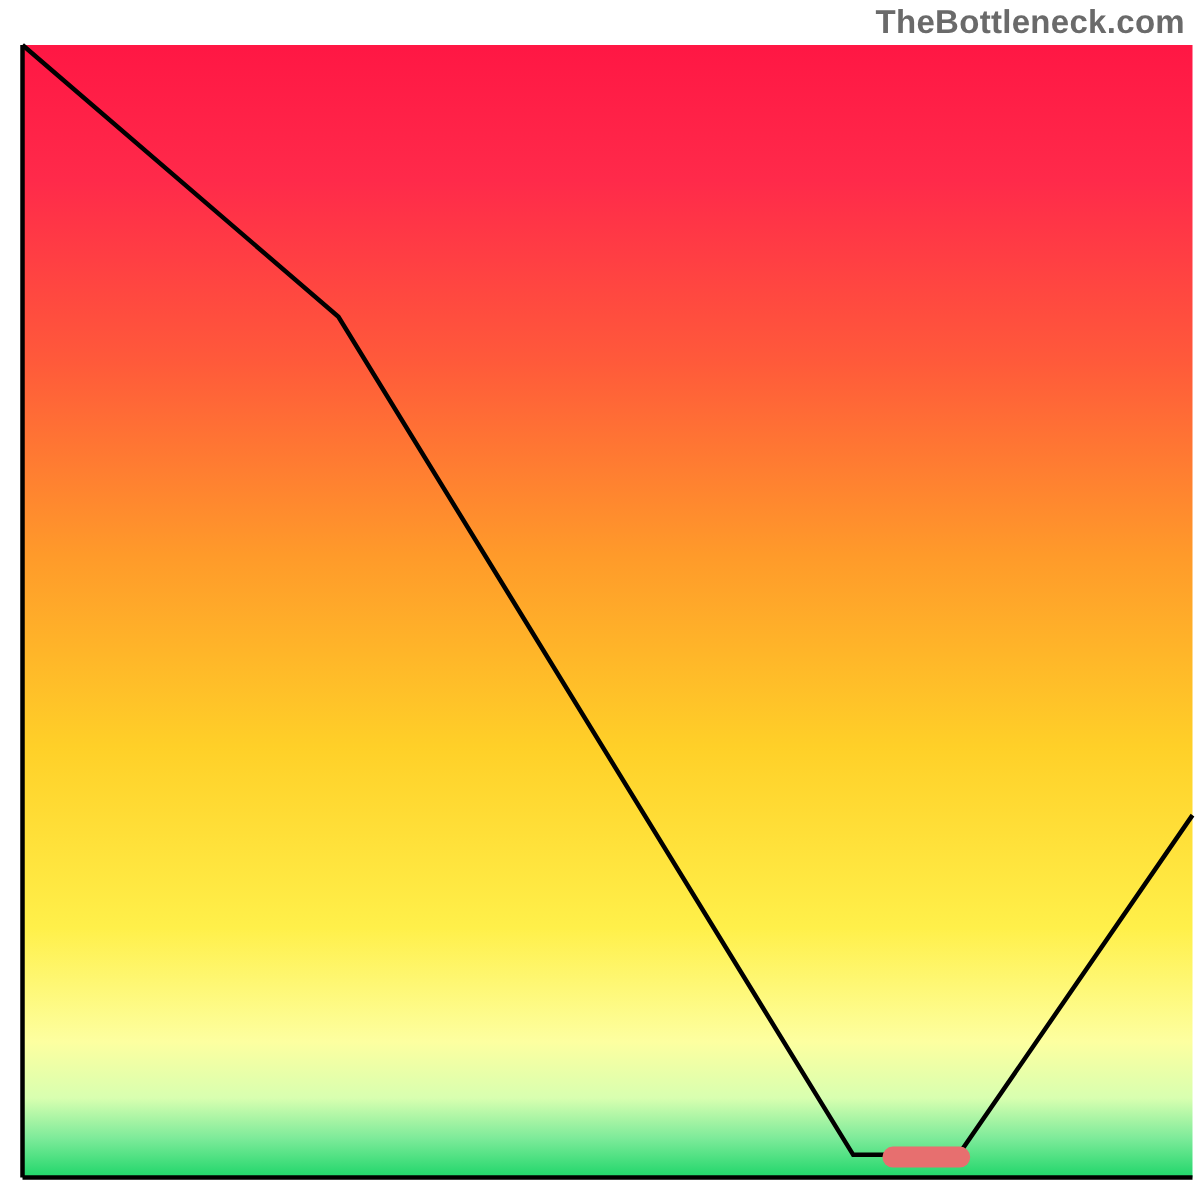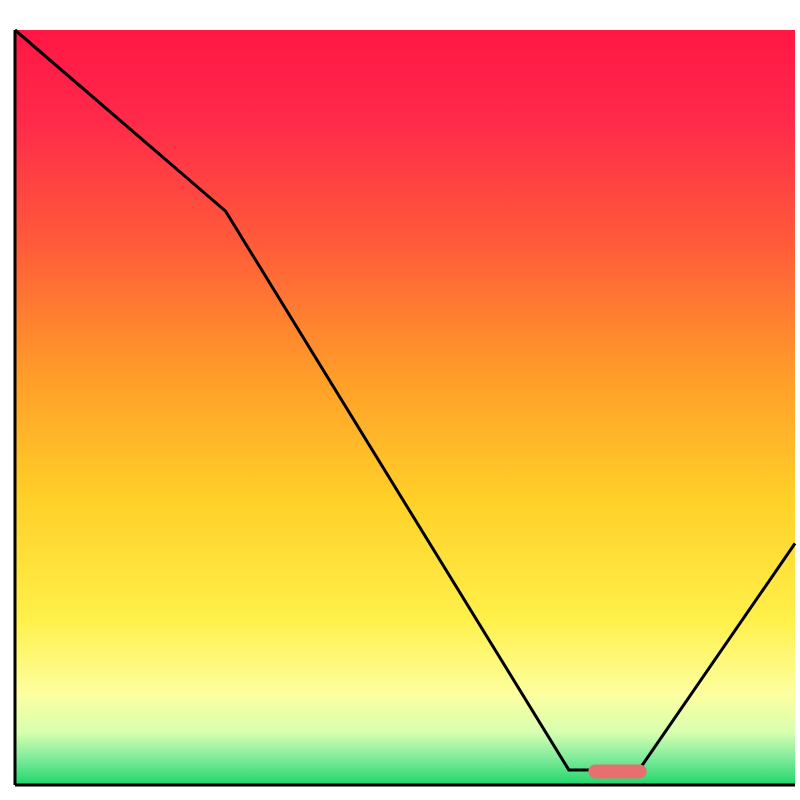--- a/index.html
+++ b/index.html
@@ -26,20 +26,21 @@
     z-index: 10;
   }
   svg {
     display: block;
   }
 </style>
 </head>
 <body>
 
 <div class="wrap">
+  <div class="watermark">TheBottleneck.com</div>
 
   <svg id="chart" width="800" height="800" viewBox="0 0 800 800">
     <defs>
       <linearGradient id="bg-grad" x1="0" y1="0" x2="0" y2="1">
           <stop offset="0.00%" stop-color="#ff1744"></stop>
           <stop offset="12.00%" stop-color="#ff2a4a"></stop>
           <stop offset="28.00%" stop-color="#ff5a3a"></stop>
           <stop offset="45.00%" stop-color="#ff9a2a"></stop>
           <stop offset="62.00%" stop-color="#ffd028"></stop>
           <stop offset="78.00%" stop-color="#fff04a"></stop>

